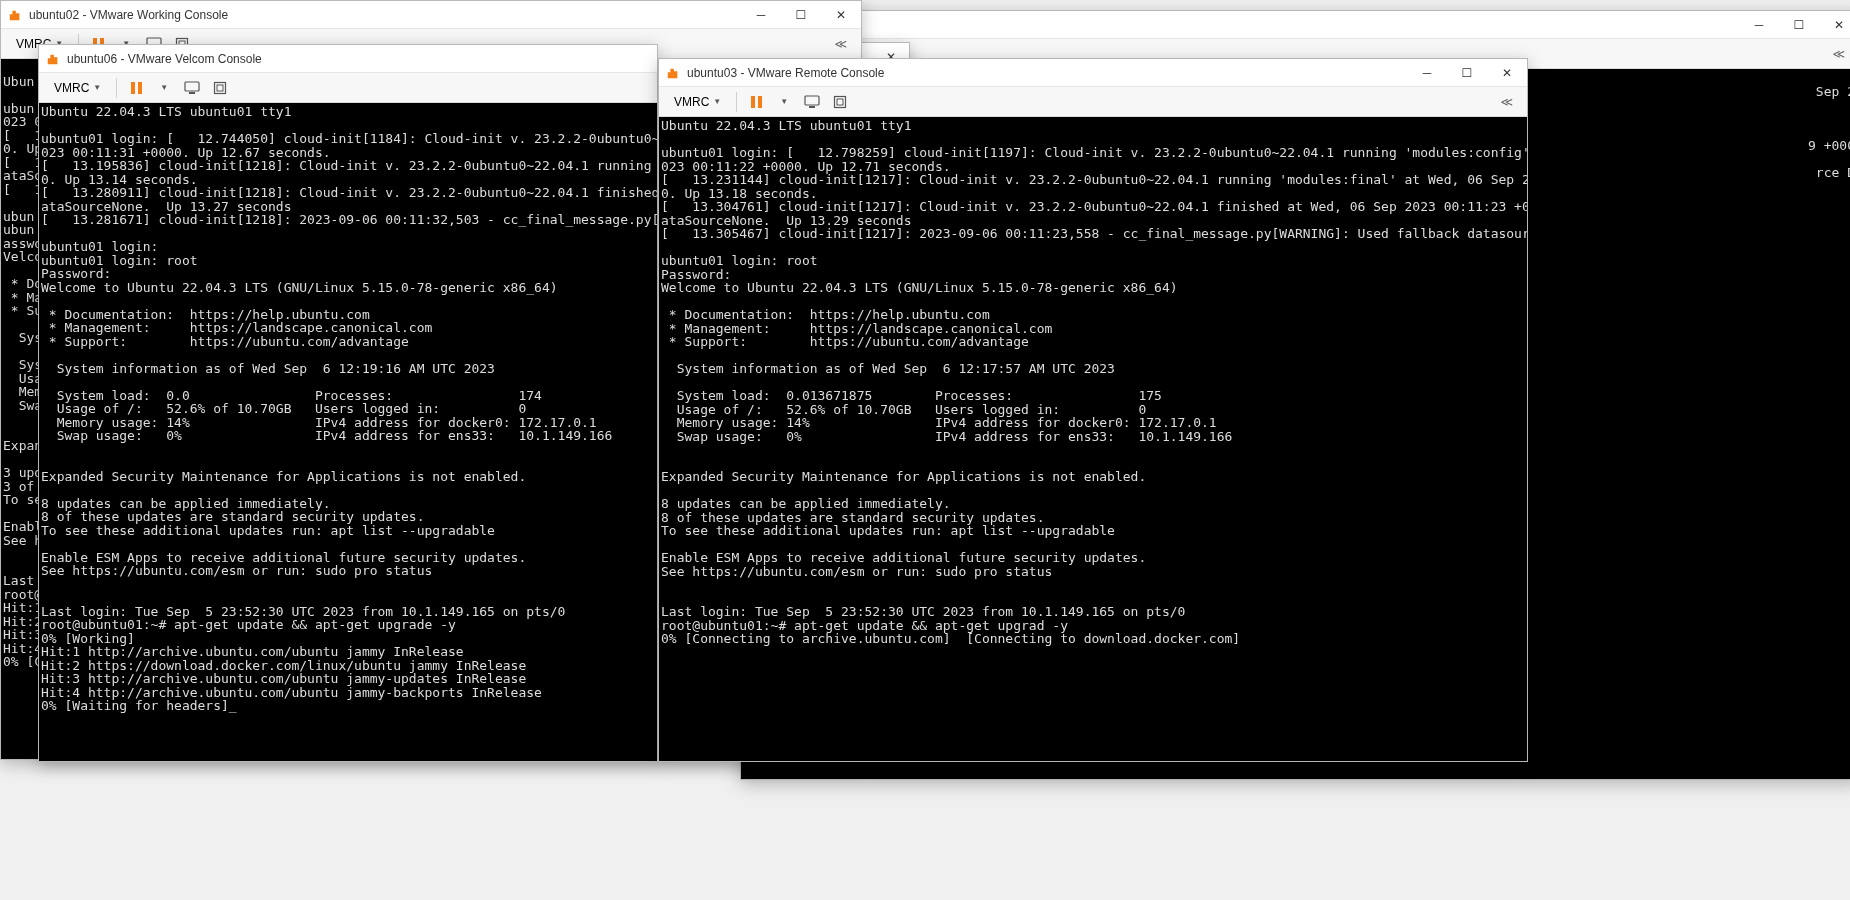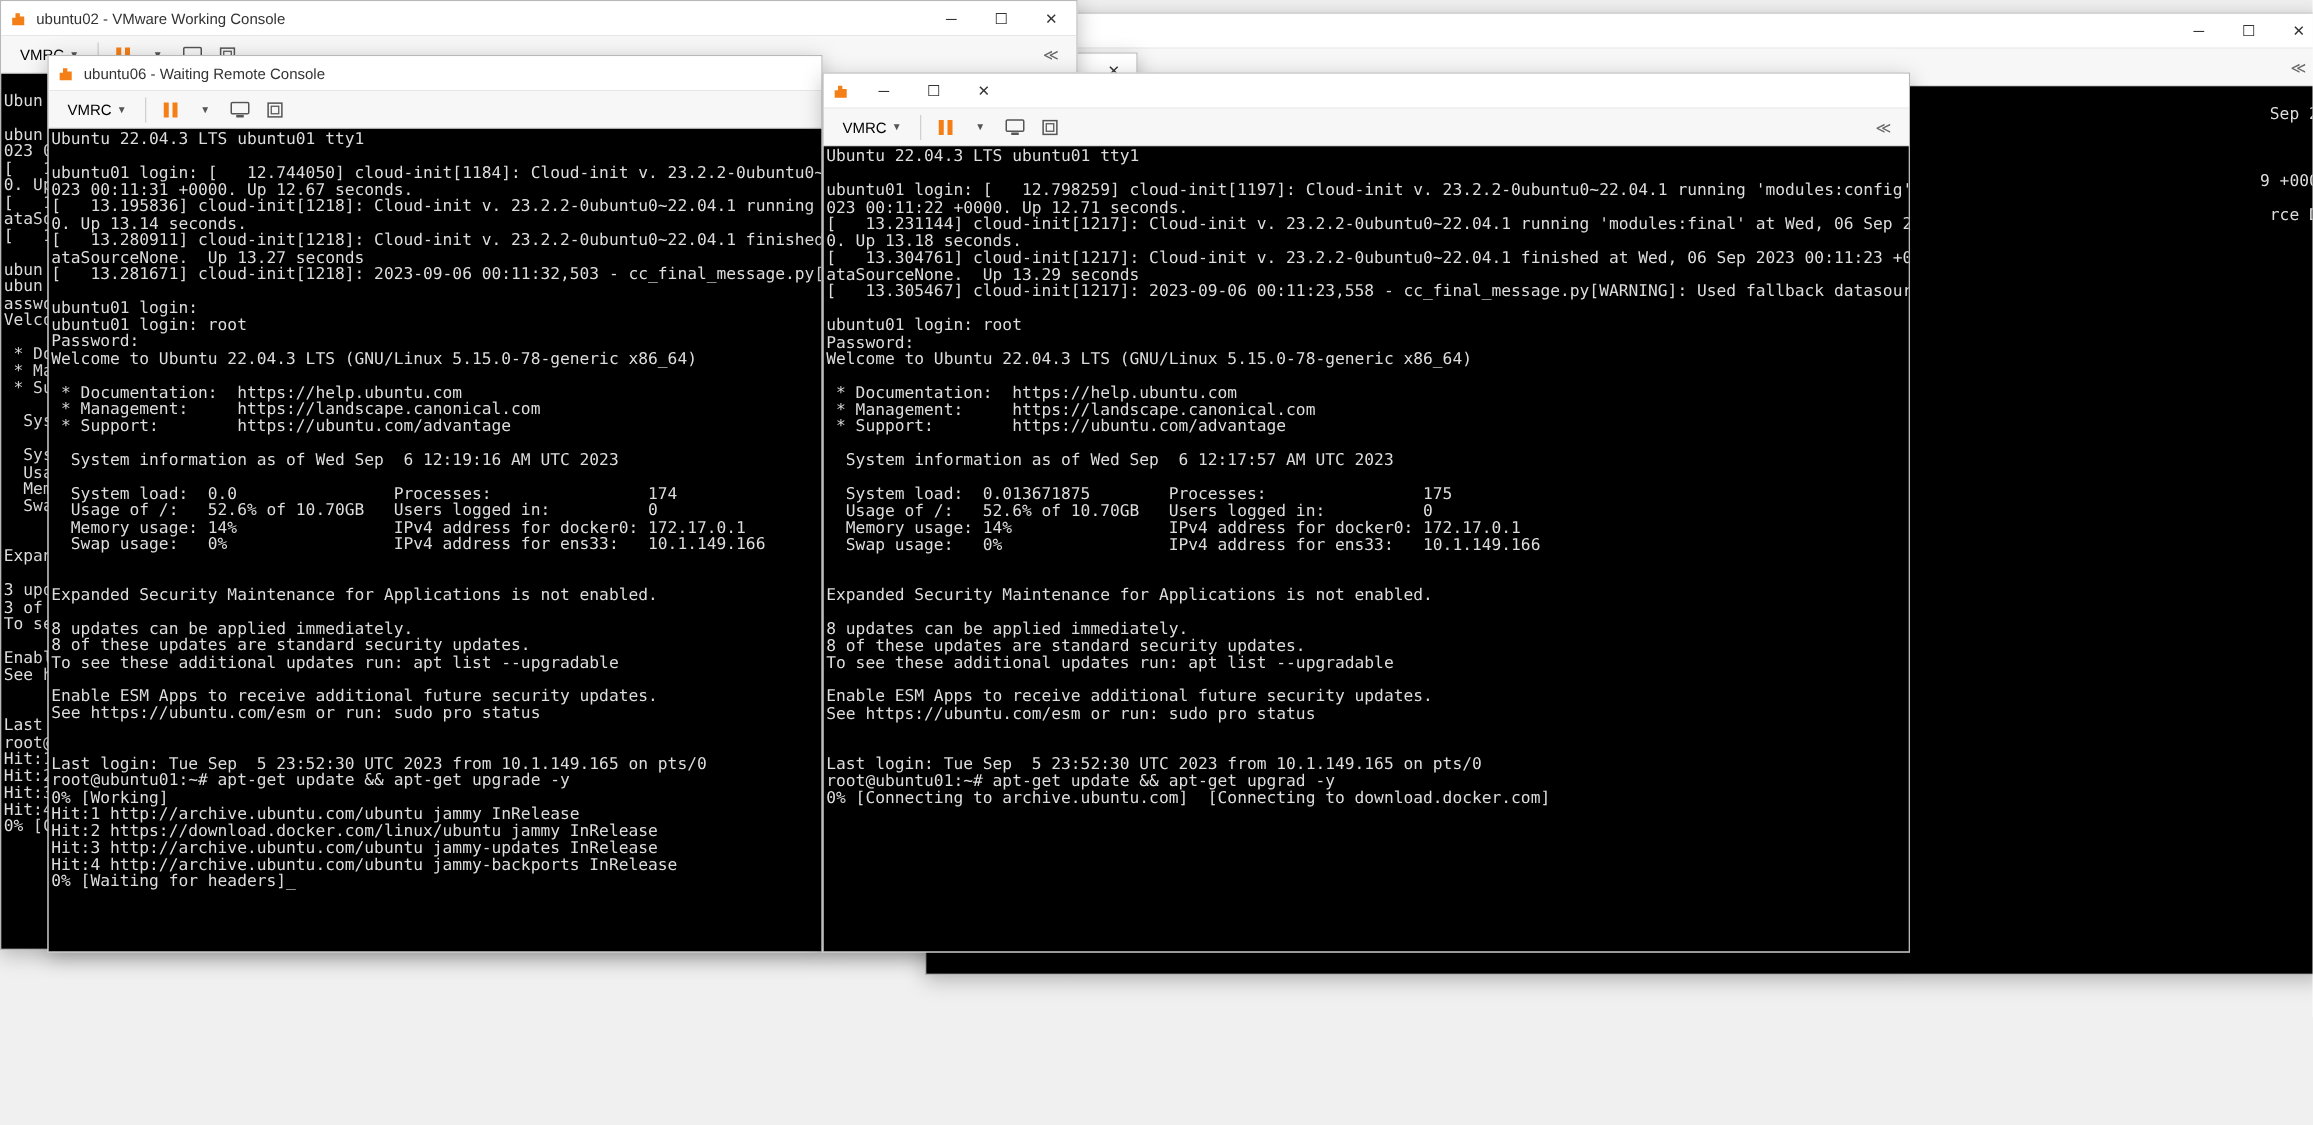--- a/index.html
+++ b/index.html
@@ -211,21 +211,21 @@
 0% [Co</div>
 </div>
 
 <div class="window win06" style="left:38px; top:44px; width:620px; height:718px;">
   <div class="titlebar">
     <div class="app-icon">
       <svg viewBox="0 0 16 16">
           <path d="M2 14 L2 7 L5 7 L5 3 L9 3 L9 6 L13 6 L13 14 Z" fill="#f57f17"></path>
         </svg>
     </div>
-    <div class="title">ubuntu06 - Waiting Remote Console</div>
+    <div class="title">ubuntu06 - VMware Velcom Console</div>
   </div>
   <div class="toolbar">
     <div class="vmrc-btn">
       <span>VMRC</span>
       <span class="dd-caret">▼</span>
     </div>
     <div class="tb-sep"></div>
     <div class="tb-icon">
         <span class="pause-glyph">
           <span></span>
@@ -296,20 +296,21 @@
 0% [Waiting for headers]_</div>
 </div>
 
 <div class="window win03" style="left:658px; top:58px; width:870px; height:704px;">
   <div class="titlebar">
     <div class="app-icon">
       <svg viewBox="0 0 16 16">
           <path d="M2 14 L2 7 L5 7 L5 3 L9 3 L9 6 L13 6 L13 14 Z" fill="#f57f17"></path>
         </svg>
     </div>
+    <div class="title">ubuntu03 - VMware Remote Console</div>
     <div class="win-btns">
       <div class="win-btn">─</div>
       <div class="win-btn">☐</div>
       <div class="win-btn close">✕</div>
     </div>
   </div>
   <div class="toolbar">
     <div class="vmrc-btn">
       <span>VMRC</span>
       <span class="dd-caret">▼</span>

